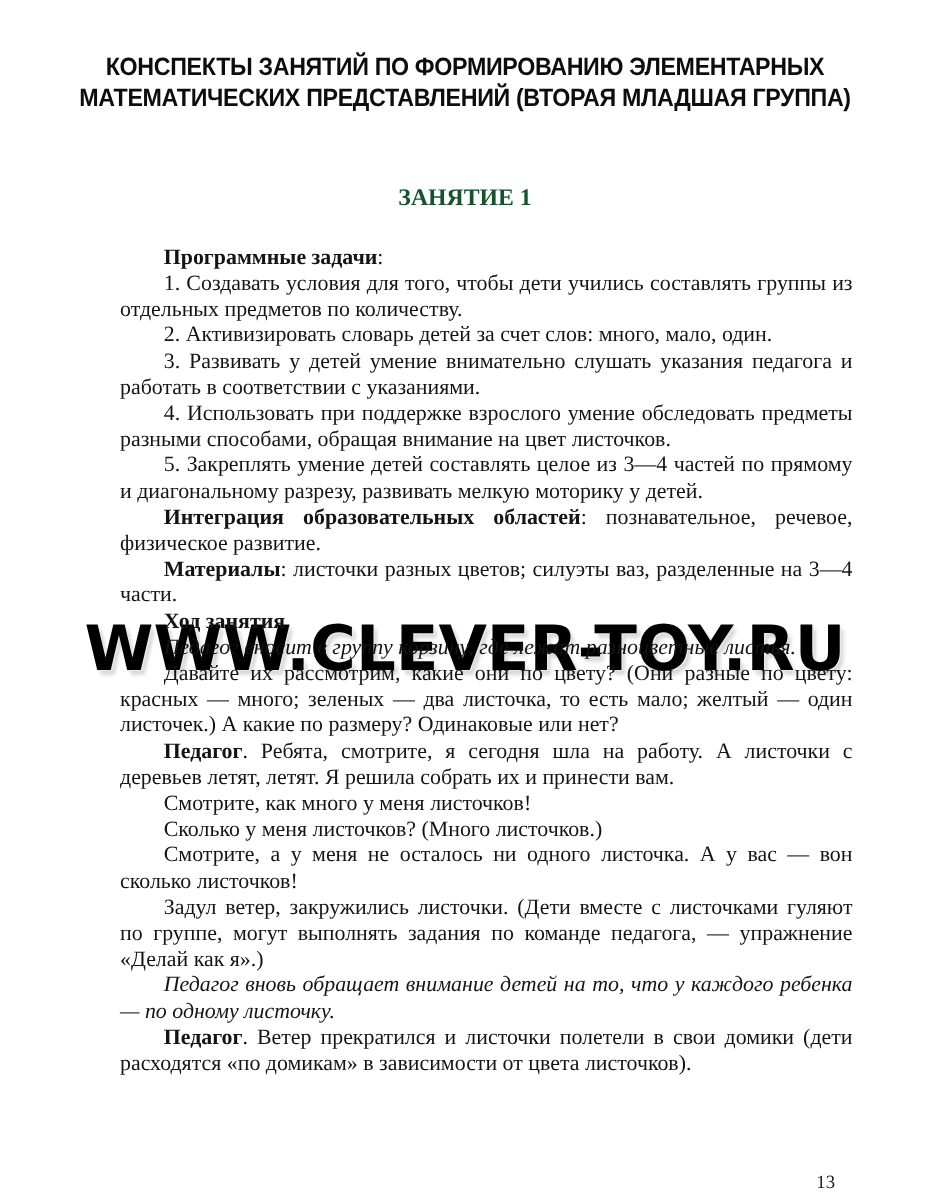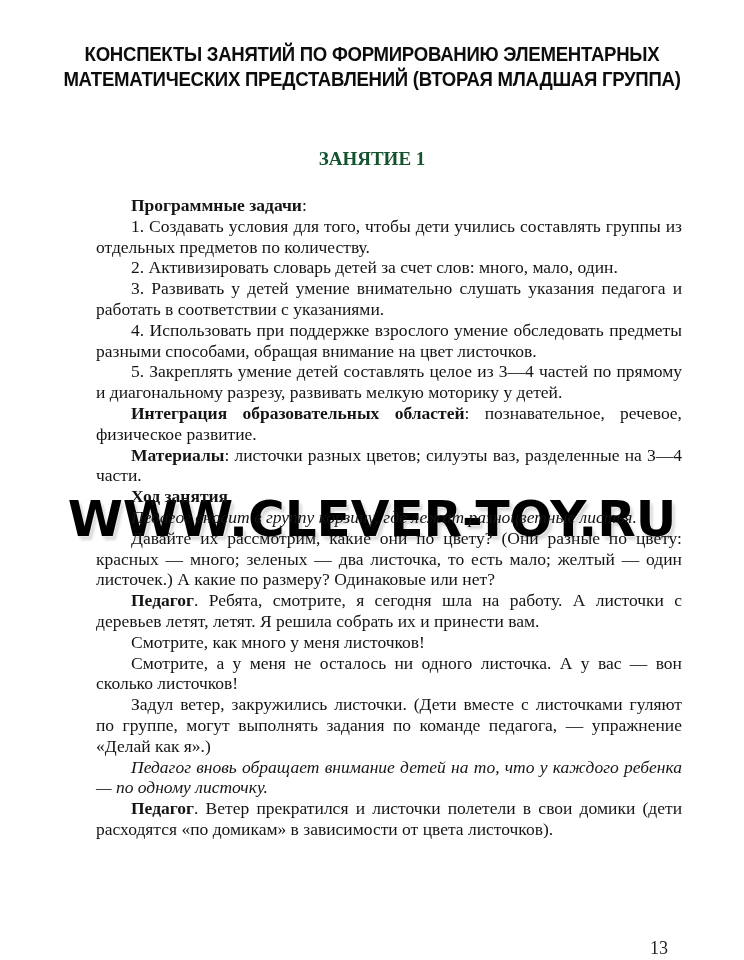--- a/index.html
+++ b/index.html
@@ -66,21 +66,21 @@
     text-shadow: 1px 1px 0 #eaeaea, 3px 4px 3px #d9d9d9;
     z-index: 0;
     white-space: nowrap;
     user-select: none;
     pointer-events: none;
   }
 
   .page-number {
     position: absolute;
     top: 896px; right: 76px;
-    font-size: 18px;
+    font-size: 15px;
     color: #222;
   }
 </style>
 </head>
 <body>
 
 <div class="page">
 
   <div class="watermark">WWW.CLEVER-TOY.RU</div>
 
@@ -109,20 +109,21 @@
     <p class="section-heading">Ход занятия</p>
 
     <p class="italic"><span>Педагог вносит в группу корзину, где лежат разноцветные листья.</span></p>
 
     <p><span>Давайте их рассмотрим, какие они по цвету? (Они разные по цвету: красных — много; зеленых — два листочка, то есть мало; желтый — один листочек.) А какие по размеру? Одинаковые или нет?</span></p>
 
     <p><b>Педагог</b><span>. Ребята, смотрите, я сегодня шла на работу. А листочки с деревьев летят, летят. Я решила собрать их и принести вам.</span></p>
 
     <p><span>Смотрите, как много у меня листочков!</span></p>
 
+    <p><span>Сколько у меня листочков? (Много листочков.)</span></p>
 
 
     <p><span>Смотрите, а у меня не осталось ни одного листочка. А у вас — вон сколько листочков!</span></p>
 
     <p><span>Задул ветер, закружились листочки. (Дети вместе с листочками гуляют по группе, могут выполнять задания по команде педагога, — упражнение «Делай как я».)</span></p>
 
     <p class="italic"><span>Педагог вновь обращает внимание детей на то, что у каждого ребенка — по одному листочку.</span></p>
 
     <p><b>Педагог</b><span>. Ветер прекратился и листочки полетели в свои домики (дети расходятся «по домикам» в зависимости от цвета листочков).</span></p>
 

